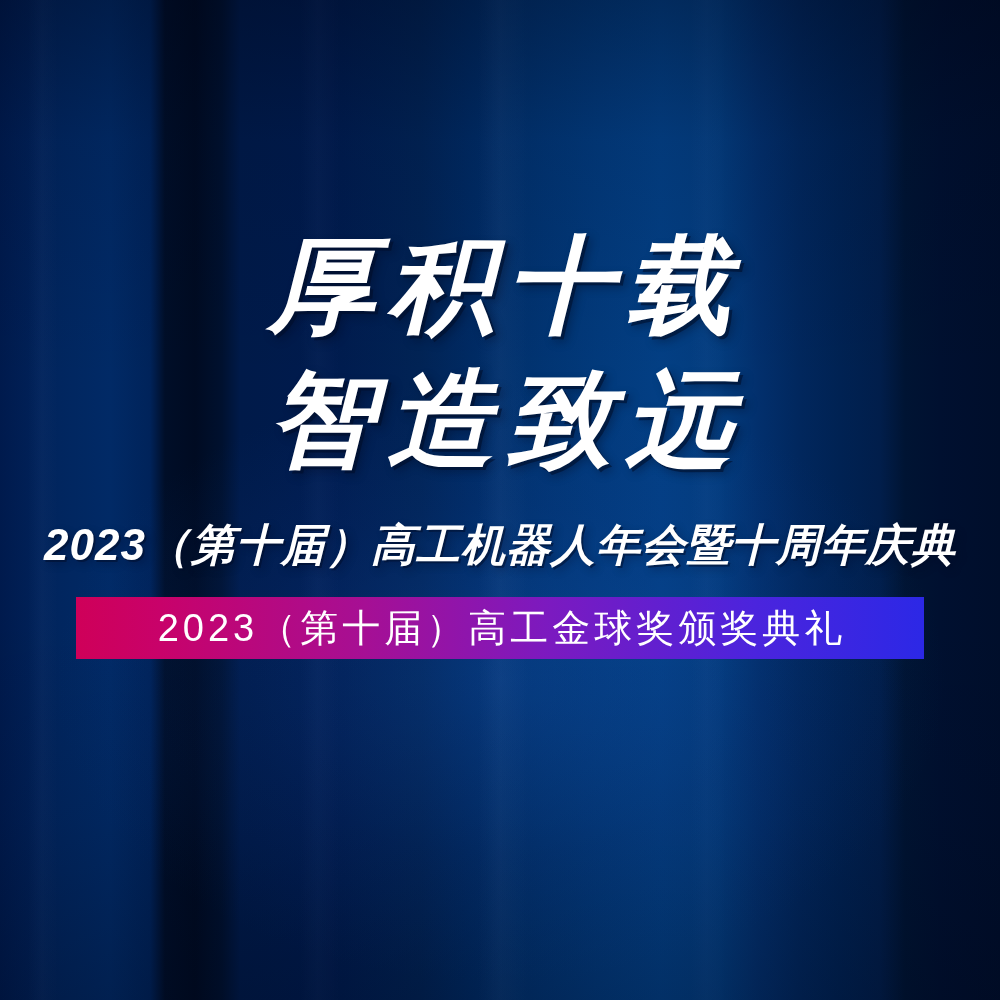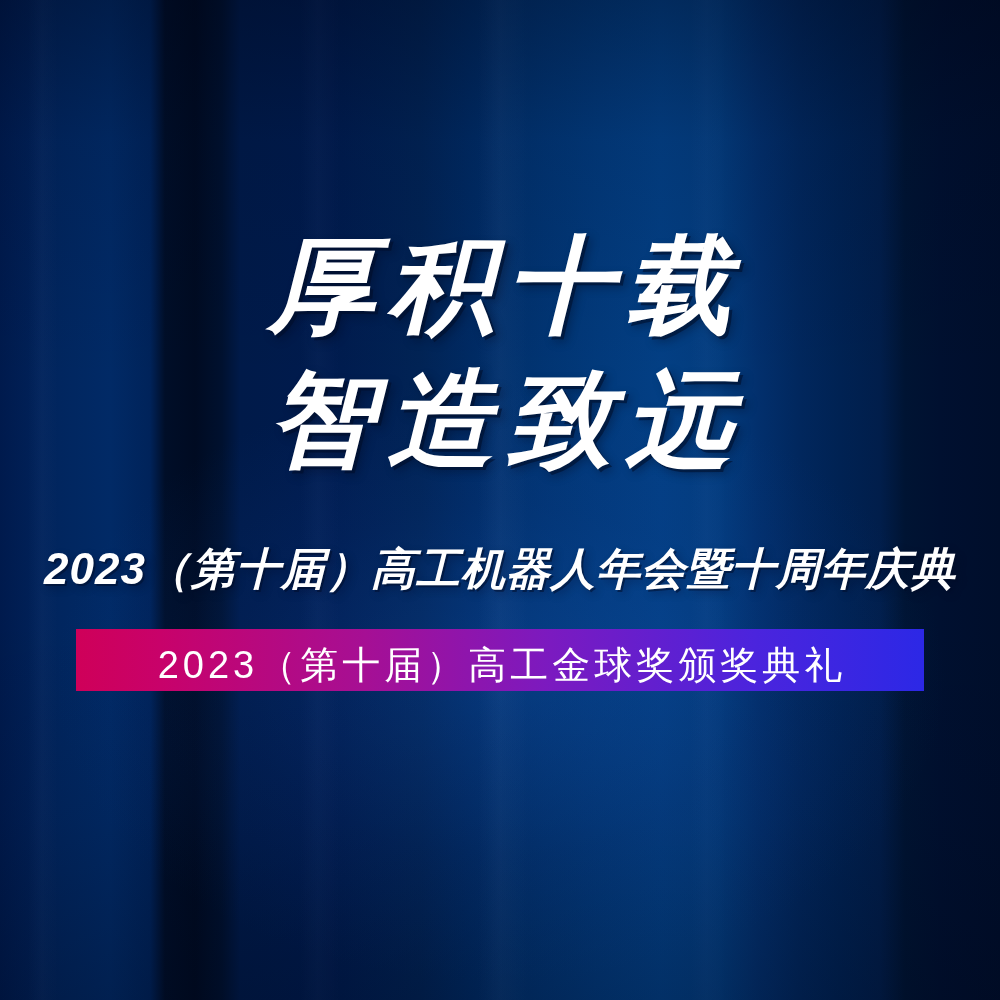--- a/index.html
+++ b/index.html
@@ -123,38 +123,38 @@
     text-shadow:
       3px 3px 0 rgba(0, 12, 40, 0.55),
       5px 5px 10px rgba(0, 8, 30, 0.35);
   }
 
   .headline-line + .headline-line {
     margin-top: 28px;
   }
 
   .subtitle {
-    margin-top: 68px;
+    margin-top: 44px;
     color: #ffffff;
     font-size: 44px;
     font-weight: 700;
     font-style: italic;
     letter-spacing: 1px;
     white-space: nowrap;
     text-shadow:
       2px 2px 0 rgba(0, 12, 40, 0.5),
       4px 4px 8px rgba(0, 8, 30, 0.3);
   }
 
   .award-banner {
-    margin-top: 30px;
+    margin-top: 22px;
     width: 848px;
     height: 62px;
     display: flex;
-    align-items: flex-end;
+    align-items: center;
     justify-content: center;
     background: linear-gradient(90deg,
       #cf0059 0%,
       #c8026a 10%,
       #a60f94 34%,
       #7b1ac0 56%,
       #4b24dd 80%,
       #2c28e6 100%);
   }
 

